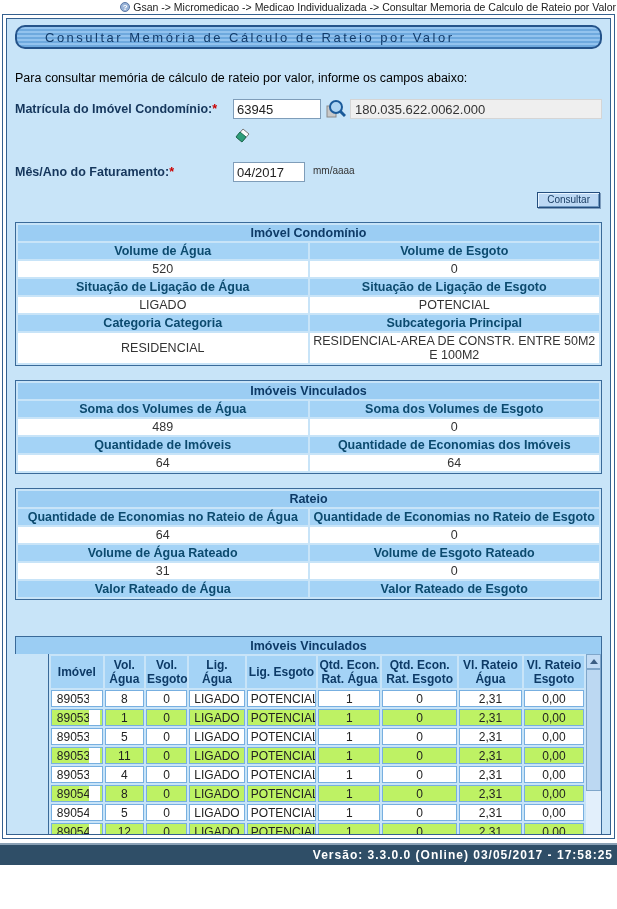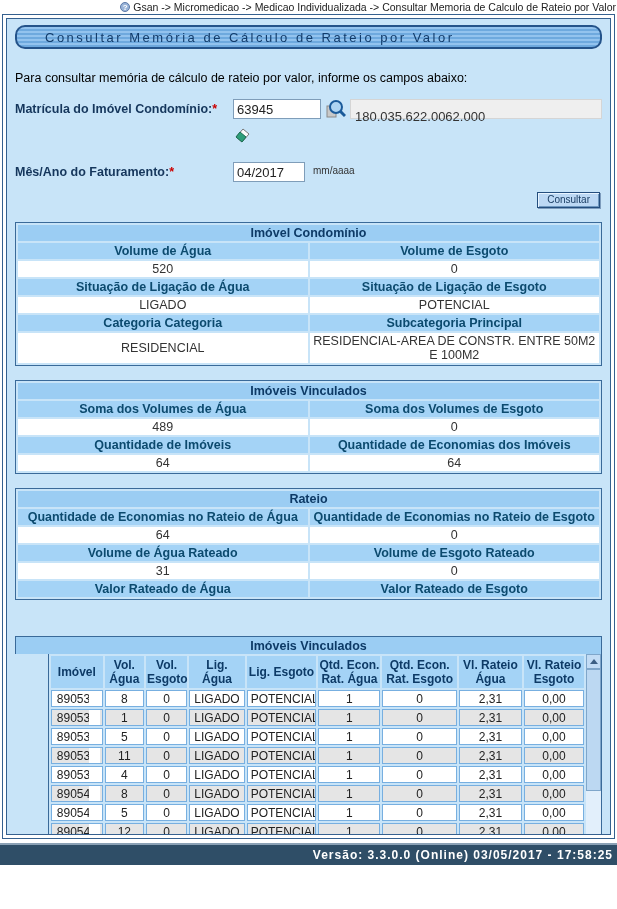--- a/index.html
+++ b/index.html
@@ -40,21 +40,21 @@
   .form-label { width: 218px; font-size: 12.5px; font-weight: bold; color: #15365c; padding-top: 3px; }
   .req { color: #cc0000; }
   .txt {
     border: 1px solid #7f9db9; background: #fff; height: 20px; font-size: 13px;
     font-family: "Liberation Sans", sans-serif; padding: 1px 3px; color: #222;
   }
   .txt-matricula { width: 88px; }
   .txt-mesano { width: 72px; }
   .inscricao {
     flex: 1; height: 20px; background: #efefef; border: 1px solid #d5d5d5;
-    font-size: 13px; color: #333; padding: 9px 4px; margin-left: 4px;
+    font-size: 13px; color: #333; padding: 2px 4px; margin-left: 4px;
   }
   .iconbtn { display: inline-block; margin-left: 5px; cursor: pointer; }
   .hint { font-size: 10px; color: #333; margin-left: 8px; padding-top: 3px; }
   .eraser-row { margin-left: 218px; margin-top: 3px; }
   .consultar-row { display: flex; justify-content: flex-end; margin-top: 10px; padding-right: 2px; }
   .btn {
     background: #bcd8f4; border: 1px solid #244e7e; color: #16395f;
     font-size: 10px; font-family: "Liberation Sans", sans-serif; padding: 1px 9px 2px 9px;
     box-shadow: inset 1px 1px 0 #e8f4ff, inset -1px -1px 0 #6e97bf, 1px 1px 0 #7d9cbd;
     cursor: pointer;
@@ -79,21 +79,21 @@
   .dt-clip { flex: 1; height: 214px; overflow: hidden; }
   table.dt { width: 100%; border-collapse: separate; border-spacing: 2px; table-layout: fixed; }
   table.dt th {
     background: #a4d3f6; color: #0d3a66; font-weight: bold; font-size: 12px;
     text-align: center; vertical-align: middle; height: 32px; padding: 0 1px; line-height: 14px;
   }
   table.dt td {
     border: 1px solid #77afe0; font-size: 12px; color: #222; height: 17px;
     text-align: center; padding: 0 3px; overflow: hidden; white-space: nowrap;
   }
-  table.dt tr.alt td { background: #e5e5e5; }
+  table.dt tr.alt td { background: #bef264; }
   table.dt tr.norm td { background: #ffffff; }
   td.col-imovel { text-align: left; position: relative; }
   td.col-imovel::after {
     content: ""; position: absolute; top: 0; bottom: 0; right: 2px; width: 11px; background: #ffffff;
   }
   td.num { text-align: right; }
   
   .dt-scroll { width: 15px; display: flex; flex-direction: column; background: #e2effb; height: 214px; }
   .scroll-btn {
     height: 15px; background: #c2dcf5; border: 1px solid #7fa6ca;

